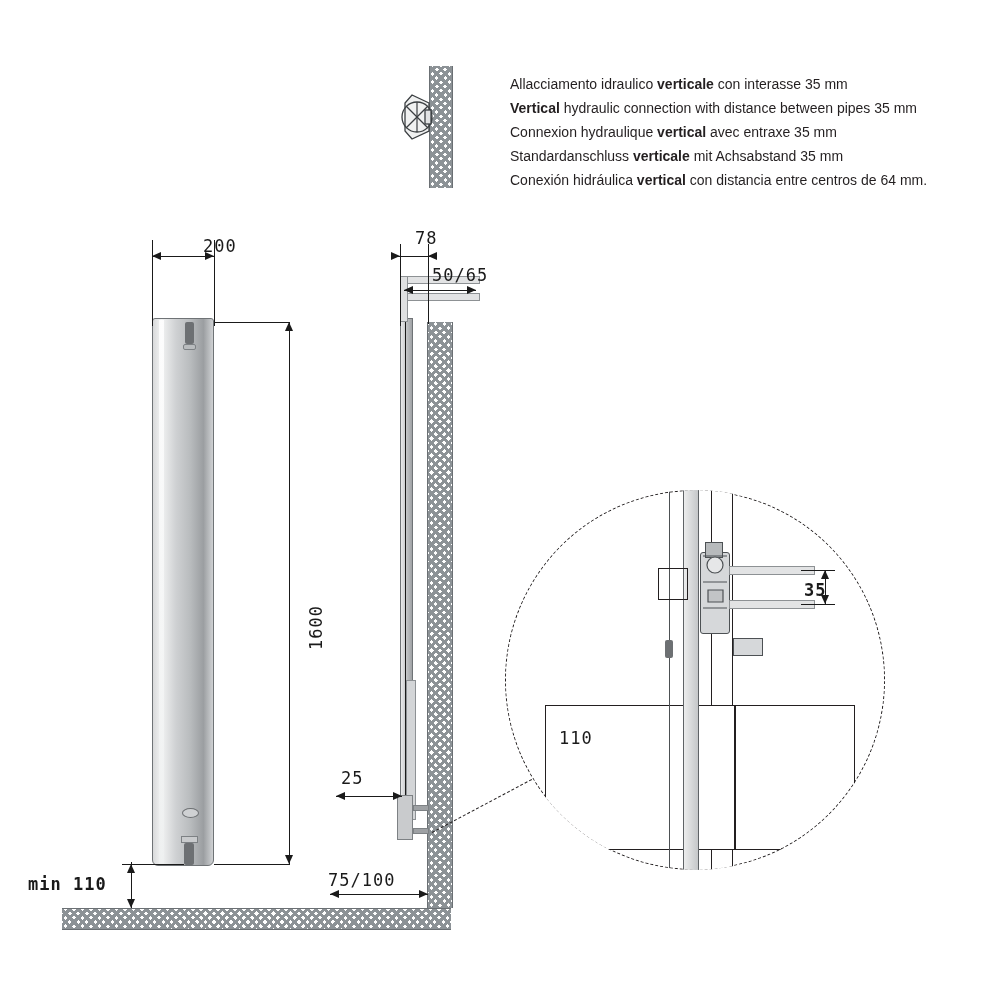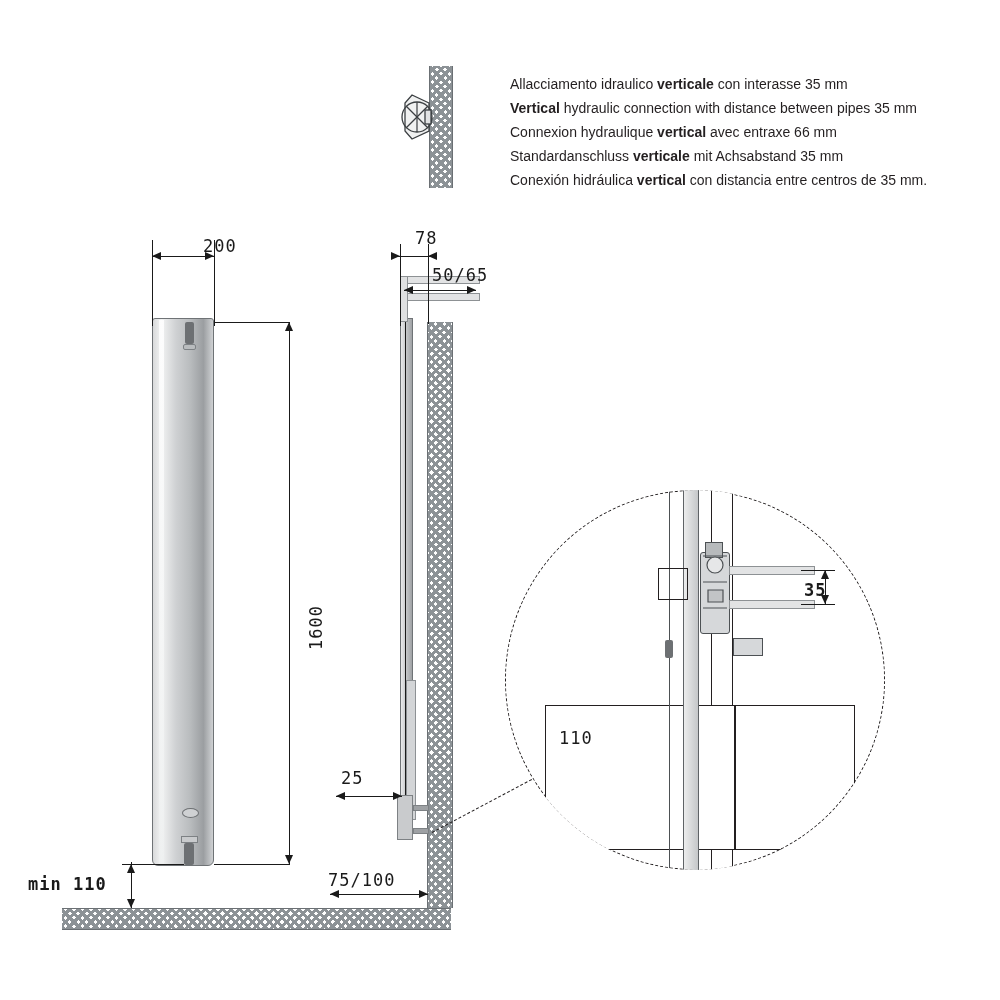--- a/index.html
+++ b/index.html
@@ -140,27 +140,27 @@
 <div class="stage">
 
   <div class="abs legend">
     <div class="line">
       <span>Allacciamento idraulico </span><b>verticale</b><span> con interasse 35 mm</span>
     </div>
     <div class="line">
       <span></span><b>Vertical</b><span> hydraulic connection with distance between pipes 35 mm</span>
     </div>
     <div class="line">
-      <span>Connexion hydraulique </span><b>vertical</b><span> avec entraxe 66 mm</span>
+      <span>Connexion hydraulique </span><b>vertical</b><span> avec entraxe 35 mm</span>
     </div>
     <div class="line">
       <span>Standardanschluss </span><b>verticale</b><span> mit Achsabstand 35 mm</span>
     </div>
     <div class="line">
-      <span>Conexión hidráulica </span><b>vertical</b><span> con distancia entre centros de 35 mm.</span>
+      <span>Conexión hidráulica </span><b>vertical</b><span> con distancia entre centros de 64 mm.</span>
     </div>
   </div>
 
   <div class="wall" style="left:429px; top:66px; width:22px; height:122px;"></div>
 
   <svg width="1000" height="1000">
     <g stroke="#3b3f42" stroke-width="1.3" fill="#f0f1f1">
       <path d="M429 103 L412 95 L405 103 L405 131 L412 139 L429 131 Z"></path>
       <circle cx="417" cy="117" r="15" fill="none" stroke="#3b3f42" stroke-width="1.3"></circle>
       <line x1="406" y1="106" x2="428" y2="128" stroke="#3b3f42" stroke-width="1.2"></line>

